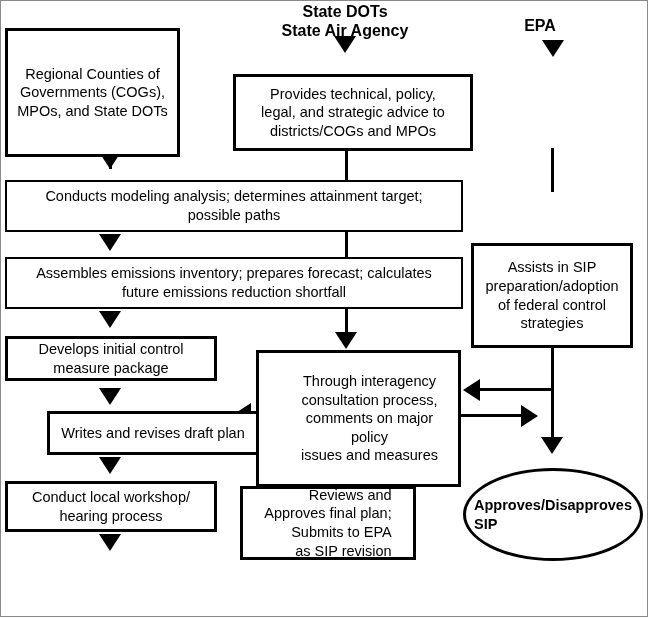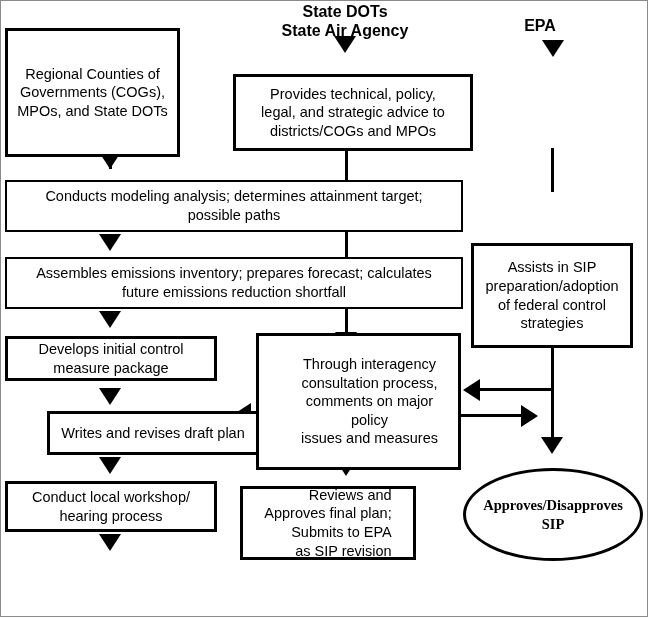--- a/index.html
+++ b/index.html
@@ -61,28 +61,26 @@
   
   .oval {
     position: absolute;
     box-sizing: border-box;
     background: #ffffff;
     border: 3px solid #000000;
     border-radius: 50%;
     display: flex;
     align-items: center;
     justify-content: center;
-    text-align: center;
     font-weight: bold;
     font-size: 14.5px;
     line-height: 1.3;
     color: #000000;
     white-space: pre-line;
     z-index: 3;
-    font-family: Liberation Serif, serif;
   }
 
   
   .line {
     position: absolute;
     background: #000000;
     z-index: 1;
   }
   .line.v { width: 3px; }
   .line.h { height: 3px; }
@@ -156,21 +154,21 @@
   <div class="arrow down" style="left:99px; top:534px;"></div>
 
 
   <div class="node" style="left:233px; top:74px; width:240px; height:77px;">Provides technical, policy,
 legal, and strategic advice to
 districts/COGs and MPOs</div>
 
   <div class="line v" style="left:345px; top:151px; height:185px;"></div>
   <div class="arrow down" style="left:335px; top:332px;"></div>
 
-  <div class="node" style="left:256px; top:333px; width:205px; height:137px;padding-left:28px;">Through interagency
+  <div class="node" style="left:256px; top:350px; width:205px; height:137px;padding-left:28px;">Through interagency
 consultation process,
 comments on major policy
 issues and measures</div>
 
   <div class="arrow down" style="left:335px; top:459px;"></div>
 
   <div class="node" style="left:240px; top:486px; width:176px; height:74px;text-align:right;">Reviews and
 Approves final plan;
 Submits to EPA
 as SIP revision</div>

